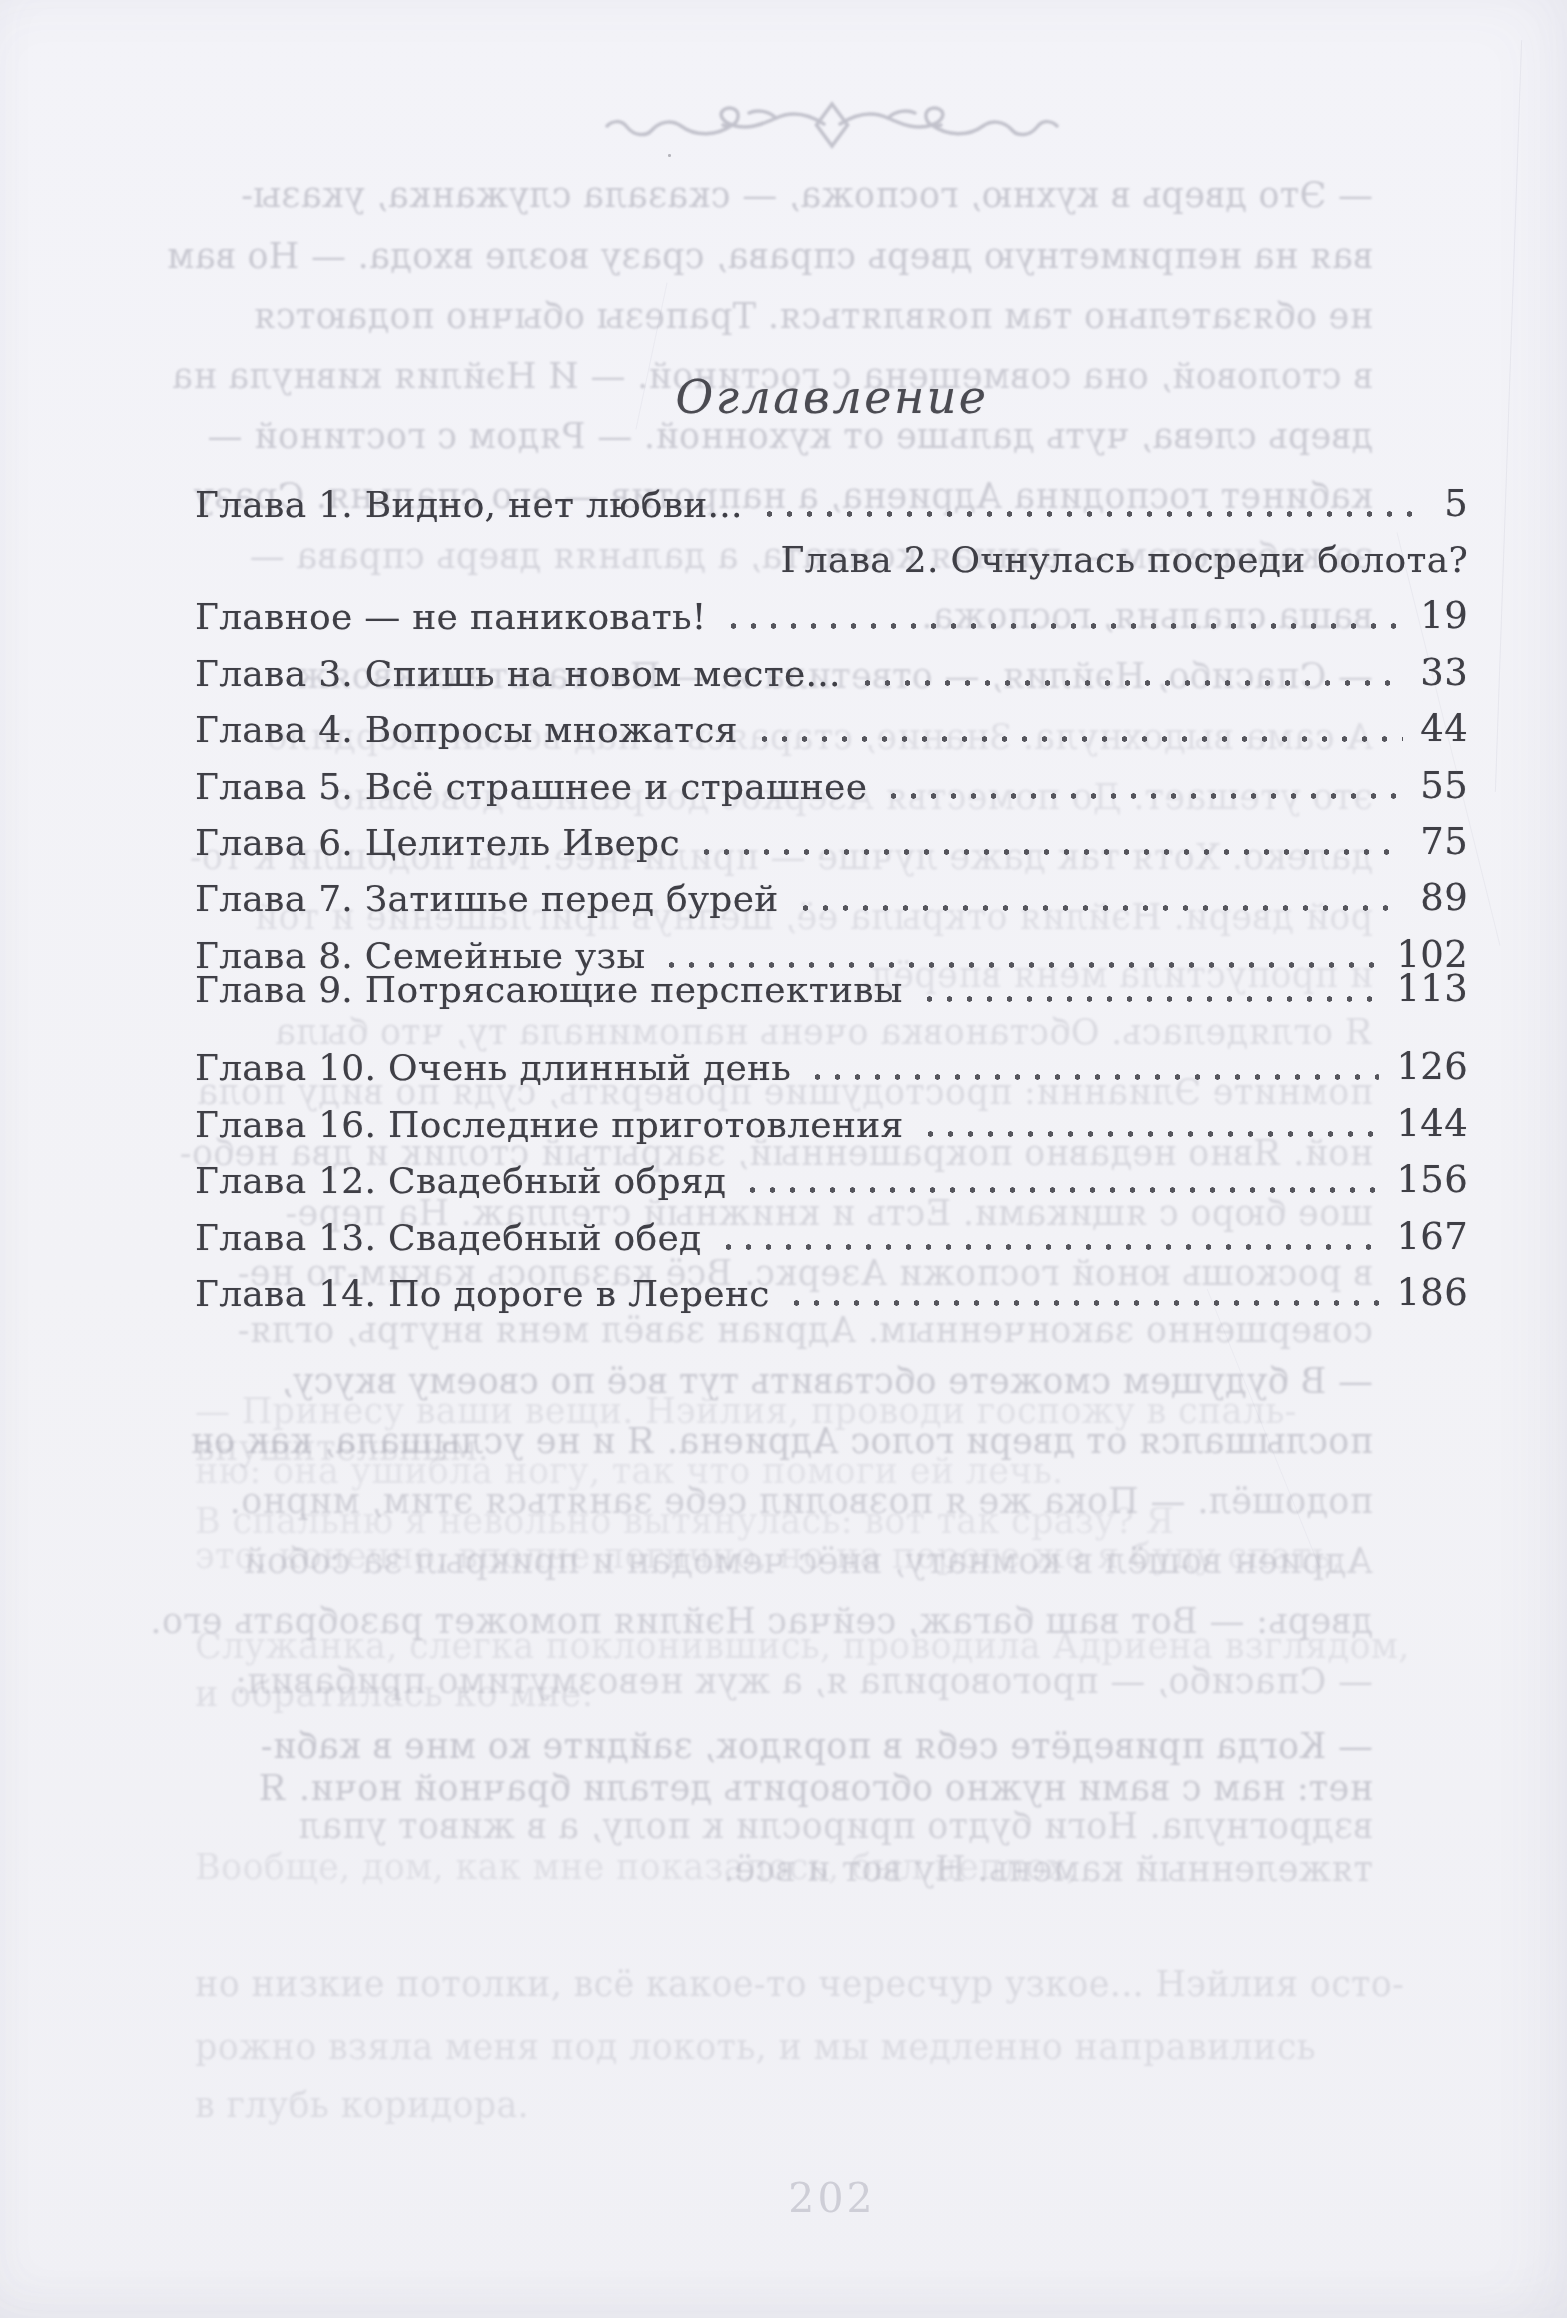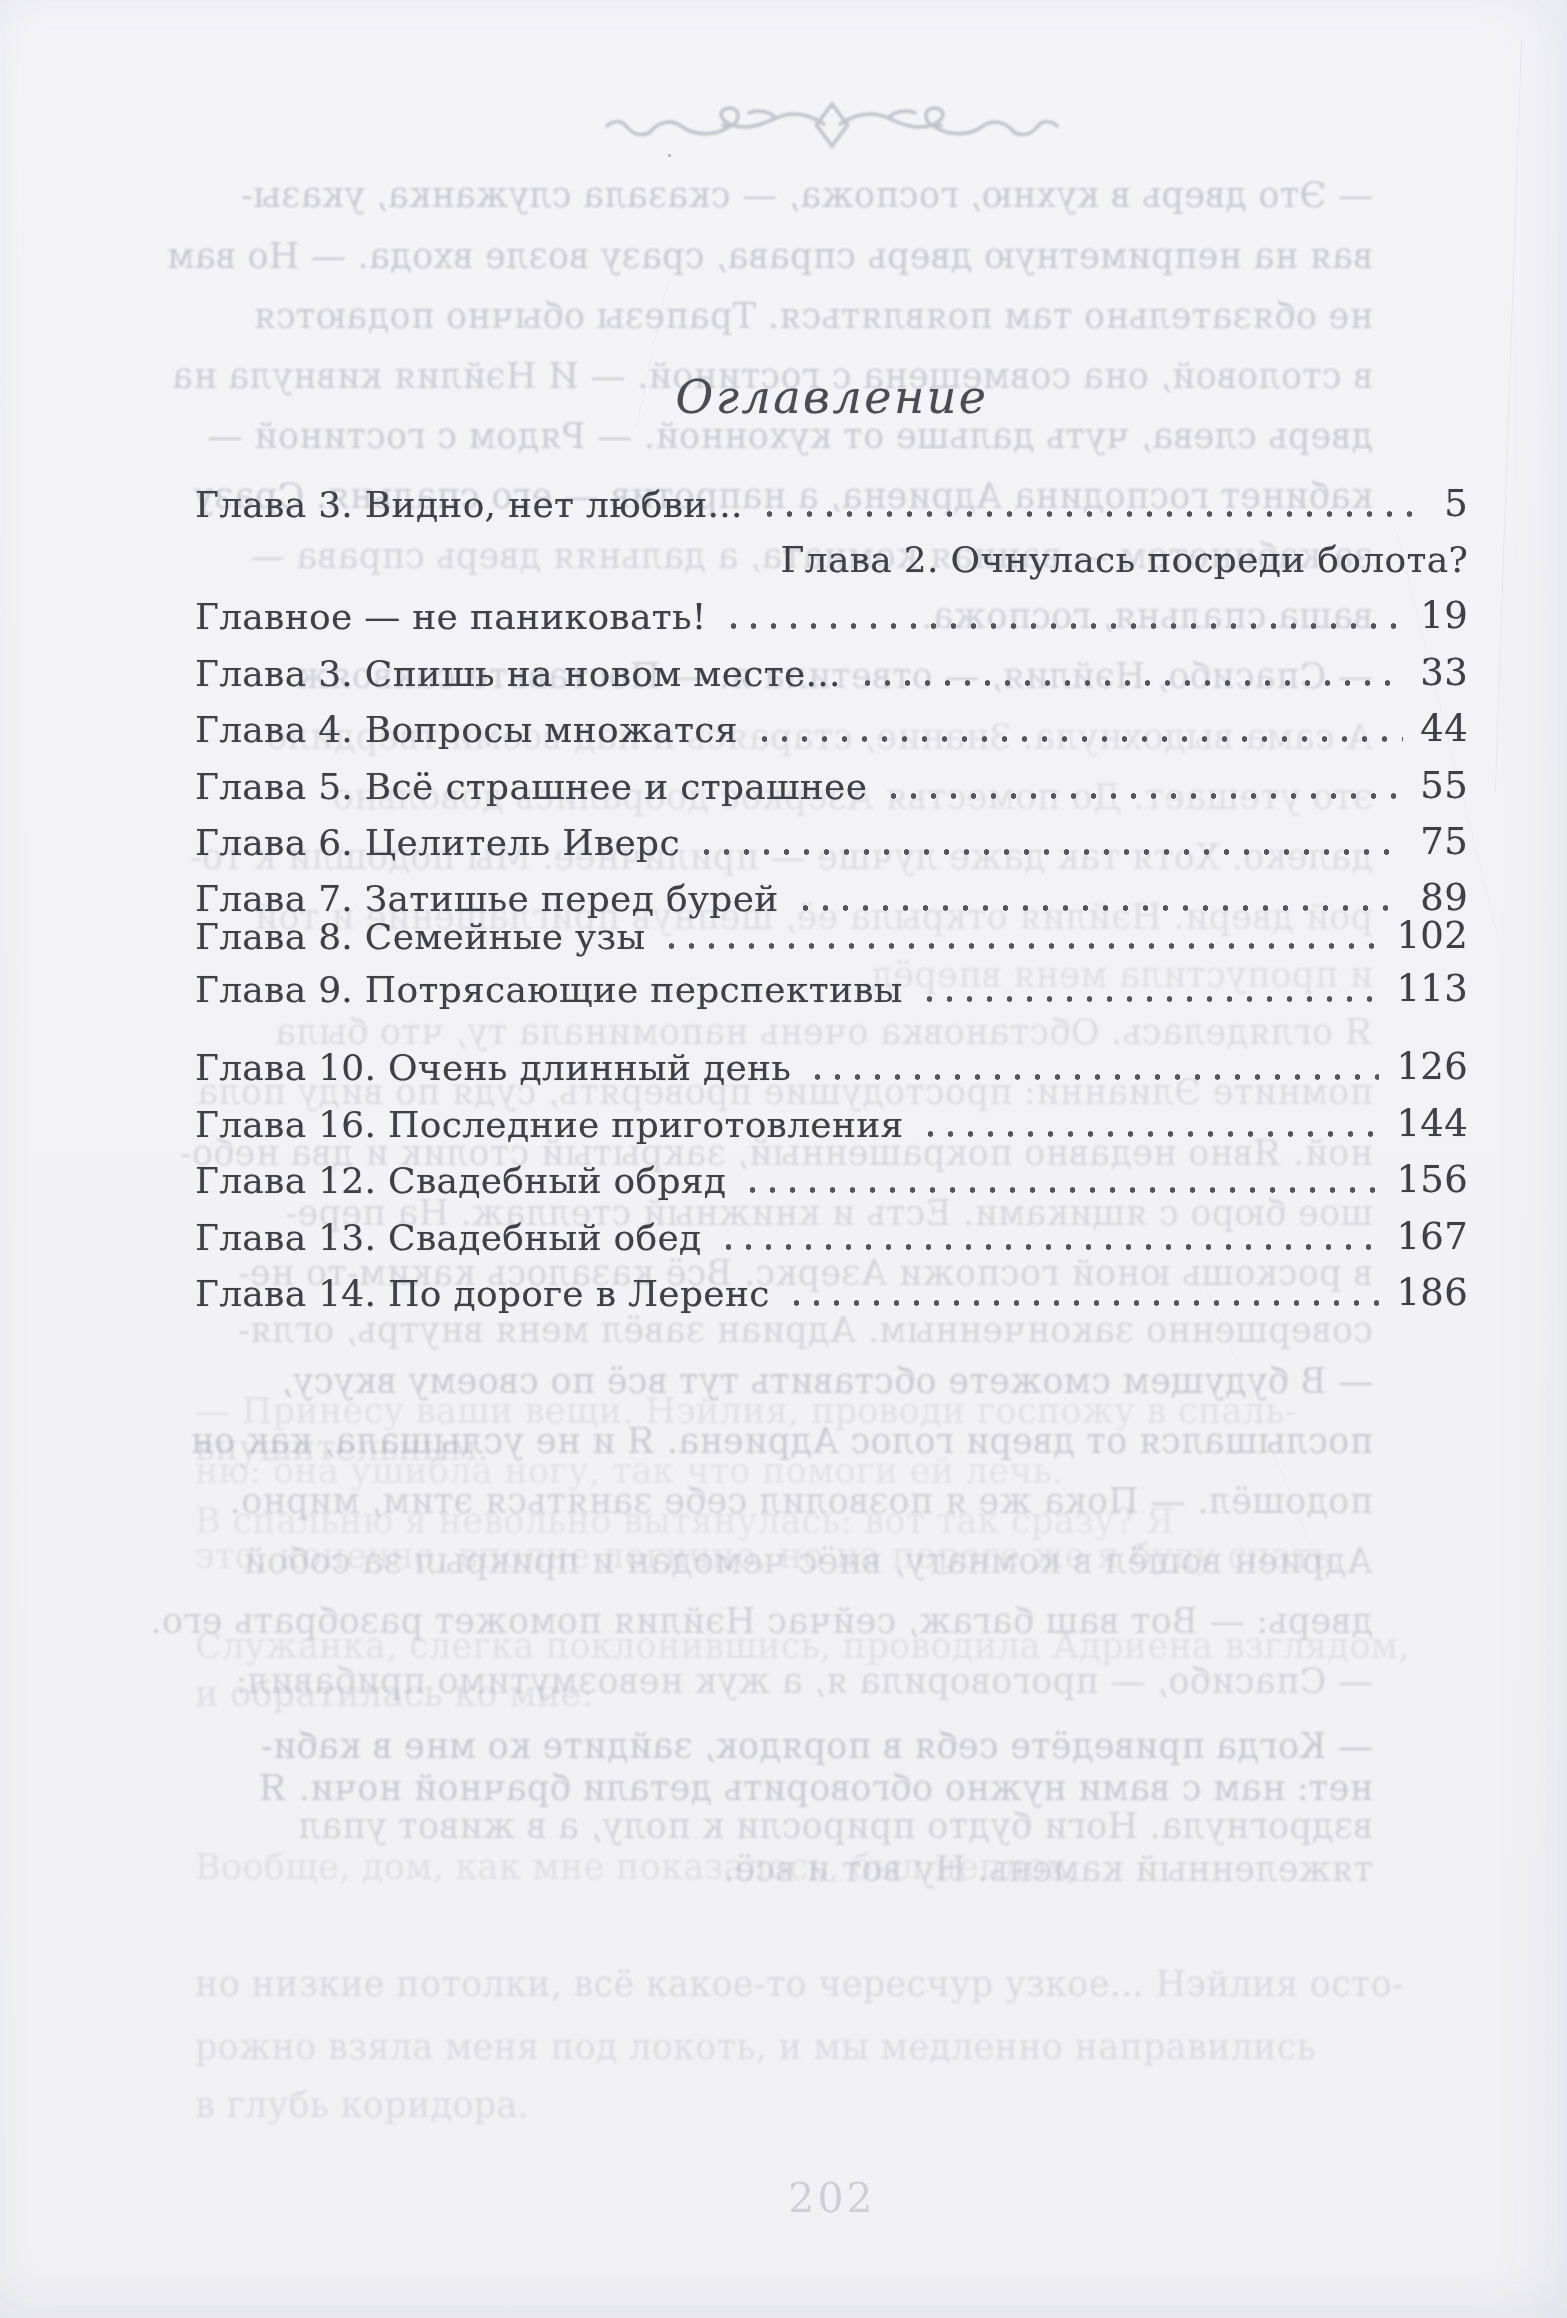--- a/index.html
+++ b/index.html
@@ -130,21 +130,21 @@
       <div class="residue-line" style="top: 1847px; opacity: 0.18;">Вообще, дом, как мне показалось, был неплох,</div>
       <div class="residue-line" style="top: 1964px; opacity: 0.24;">но низкие потолки, всё какое-то чересчур узкое... Нэйлия осто-</div>
       <div class="residue-line" style="top: 2027px; opacity: 0.22;">рожно взяла меня под локоть, и мы медленно направились</div>
       <div class="residue-line" style="top: 2085px; opacity: 0.22;">в глубь коридора.</div>
     </div>
 
   <div class="toc-title">Оглавление</div>
 
   <div class="toc">
       <div class="toc-row" style="top: 484px;">
-        <span>Глава 3. Видно, нет любви...</span>
+        <span>Глава 1. Видно, нет любви...</span>
         <span class="toc-leader"></span>
         <span class="toc-page">5</span>
       </div>
       <div class="toc-row" style="top: 540px; justify-content: flex-end;">
         <span>Глава 2. Очнулась посреди болота?</span>
       </div>
       <div class="toc-row" style="top: 596px;">
         <span>Главное — не паниковать!</span>
         <span class="toc-leader"></span>
         <span class="toc-page">19</span>
@@ -167,21 +167,21 @@
       <div class="toc-row" style="top: 822px;">
         <span>Глава 6. Целитель Иверс</span>
         <span class="toc-leader"></span>
         <span class="toc-page">75</span>
       </div>
       <div class="toc-row" style="top: 878px;">
         <span>Глава 7. Затишье перед бурей</span>
         <span class="toc-leader"></span>
         <span class="toc-page">89</span>
       </div>
-      <div class="toc-row" style="top: 916px;">
+      <div class="toc-row" style="top: 935px;">
         <span>Глава 8. Семейные узы</span>
         <span class="toc-leader"></span>
         <span class="toc-page">102</span>
       </div>
       <div class="toc-row" style="top: 969px;">
         <span>Глава 9. Потрясающие перспективы</span>
         <span class="toc-leader"></span>
         <span class="toc-page">113</span>
       </div>
       <div class="toc-row" style="top: 1047px;">

